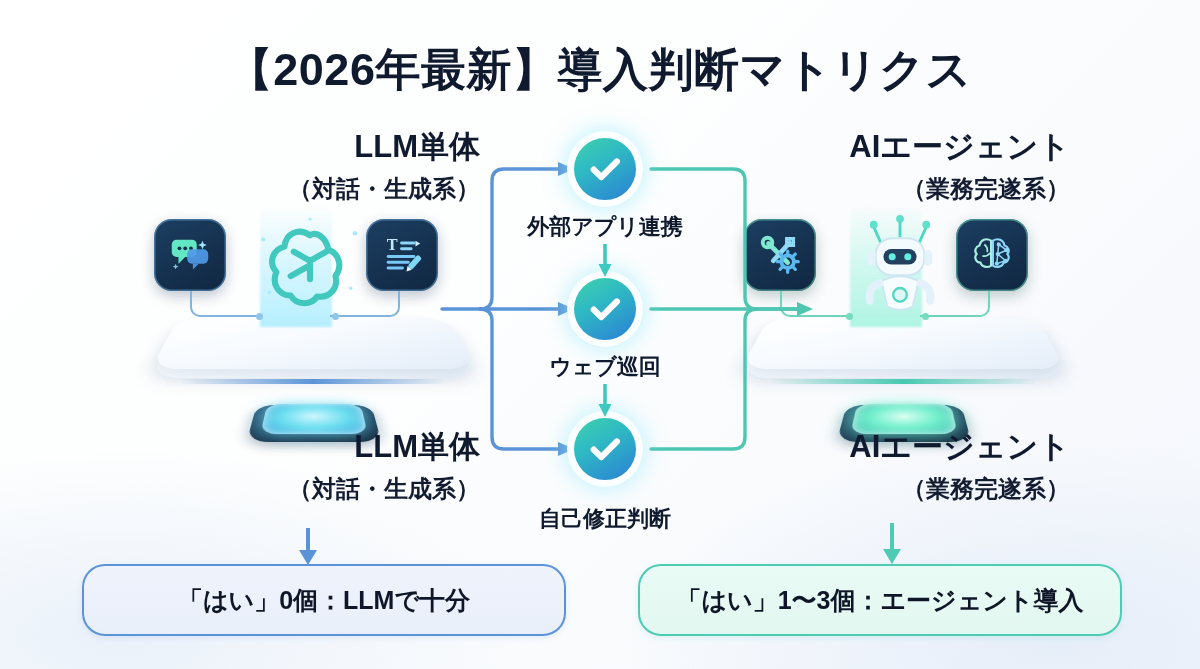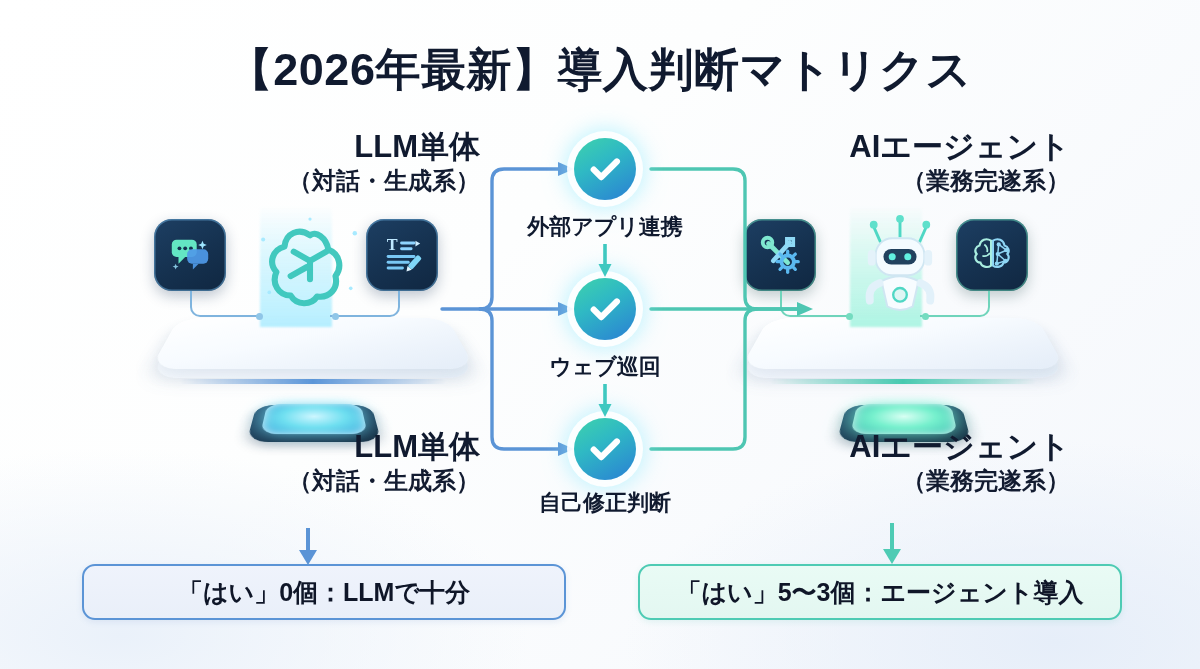--- a/index.html
+++ b/index.html
@@ -23,21 +23,21 @@
     font-size: 45px;
     font-weight: 700;
     letter-spacing: 0.5px;
     color: #101a2f;
     white-space: nowrap;
   }
 
   
   .col-head { position: absolute; text-align: right; width: 330px; }
   .col-head .l1 { font-size: 31px; font-weight: 700; color: #101a2f; line-height: 1.12; white-space: nowrap;}
-  .col-head .l2 { font-size: 24px; font-weight: 700; color: #131c31; line-height: 1.2; margin-top: 2px; white-space: nowrap;}
+  .col-head .l2 { font-size: 24px; font-weight: 700; color: #131c31; line-height: 1.2; margin-top: 10px; white-space: nowrap;}
   #head-left  { left: 150px; top: 130px; }
   #head-right { left: 740px; top: 130px; }
   #foot-left  { left: 150px; top: 430px; }
   #foot-right { left: 740px; top: 430px; }
 
   
   .illus { position: absolute; width: 330px; height: 200px; }
   #illus-left  { left: 148px; top: 205px; }
   #illus-right { left: 738px; top: 205px; }
 
@@ -129,34 +129,34 @@
   .check.c2 { top: 158px; }
   .check.c3 { top: 298px; }
   .check svg { width: 40px; height: 40px; display: block; }
 
   .mlabel {
     position: absolute; left: 0; width: 330px; text-align: center;
     font-size: 22px; font-weight: 700; color: #101a2f; white-space: nowrap;
   }
   .mlabel.m1 { top: 92px; }
   .mlabel.m2 { top: 232px; }
-  .mlabel.m3 { top: 368px; }
+  .mlabel.m3 { top: 384px; }
 
   .vconn { position: absolute; left: 158px; width: 14px; }
   .vconn svg { display: block; }
   .vconn.v1 { top: 124px; }
   .vconn.v2 { top: 264px; }
 
   
   .tree-in { position: absolute; left: 0; top: 0; width: 200px; height: 420px; pointer-events: none; }
   .tree-out { position: absolute; left: 185px; top: 0; width: 200px; height: 420px; pointer-events: none; }
 
   
   .result {
-    position: absolute; height: 56px; border-radius: 13px;
+    position: absolute; height: 72px; border-radius: 23px;
     display: flex; align-items: center; justify-content: center;
     font-size: 25px; font-weight: 700; color: #0f1628; white-space: nowrap;
   }
   #result-left {
     left: 82px; top: 564px; width: 484px;
     background: linear-gradient(180deg, #eff3fc 0%, #e9eff9 100%);
     border: 2px solid #5b94d6;
     box-shadow: 0 2px 6px rgba(90,130,190,.13);
   }
   #result-right {
@@ -419,16 +419,16 @@
     <svg width="24" height="42" viewBox="0 0 24 42">
       <line x1="12" y1="0" x2="12" y2="28" stroke="#4ecbb4" stroke-width="4"></line>
       <path d="M3 26 H21 L12 41 Z" fill="#4ecbb4"></path>
     </svg>
   </div>
 
   <div class="result" id="result-left">
     <span>「はい」0個：LLMで十分</span>
   </div>
   <div class="result" id="result-right">
-    <span>「はい」5〜3個：エージェント導入</span>
+    <span>「はい」1〜3個：エージェント導入</span>
   </div>
 
 </div>
 
 </body></html>

